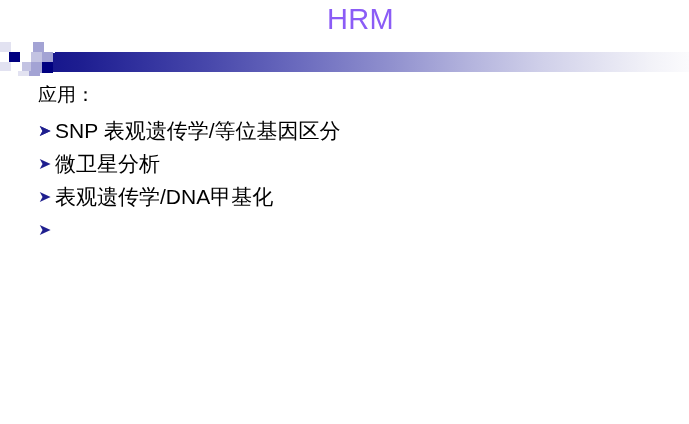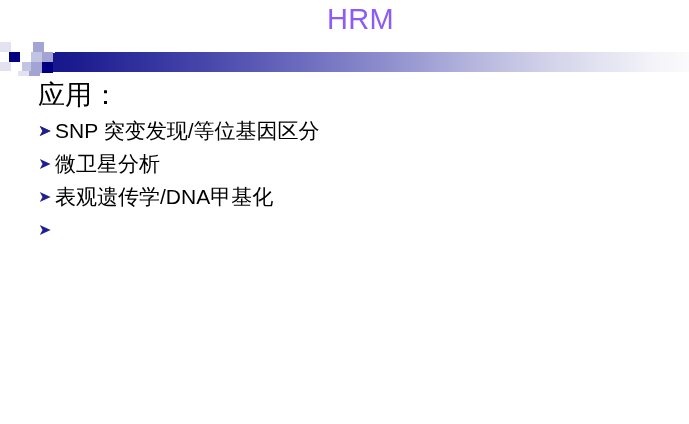--- a/index.html
+++ b/index.html
@@ -89,21 +89,21 @@
 
   
   .body-block {
     position: absolute;
     left: 38px;
     top: 80px;
     width: 620px;
   }
 
   .lead {
-    font-size: 27px;
+    font-size: 19px;
     color: #000000;
     line-height: 30px;
     margin: 0 0 4px 0;
     white-space: nowrap;
   }
 
   .bullet-list {
     list-style: none;
     margin: 0;
     padding: 0;
@@ -171,21 +171,21 @@
     <div class="lead">应用：</div>
 
     <ul class="bullet-list">
 
       <li class="bullet-item">
         <span class="bullet-marker">➤</span>
       </li>
 
       <li class="bullet-item">
         <span class="bullet-marker">➤</span>
-        <span class="bullet-text">SNP 突变发现/等位基因区分</span>
+        <span class="bullet-text">SNP 表观遗传学/等位基因区分</span>
       </li>
 
       <li class="bullet-item">
         <span class="bullet-marker">➤</span>
         <span class="bullet-text">微卫星分析</span>
       </li>
 
       <li class="bullet-item">
         <span class="bullet-marker">➤</span>
         <span class="bullet-text">表观遗传学/DNA甲基化</span>

